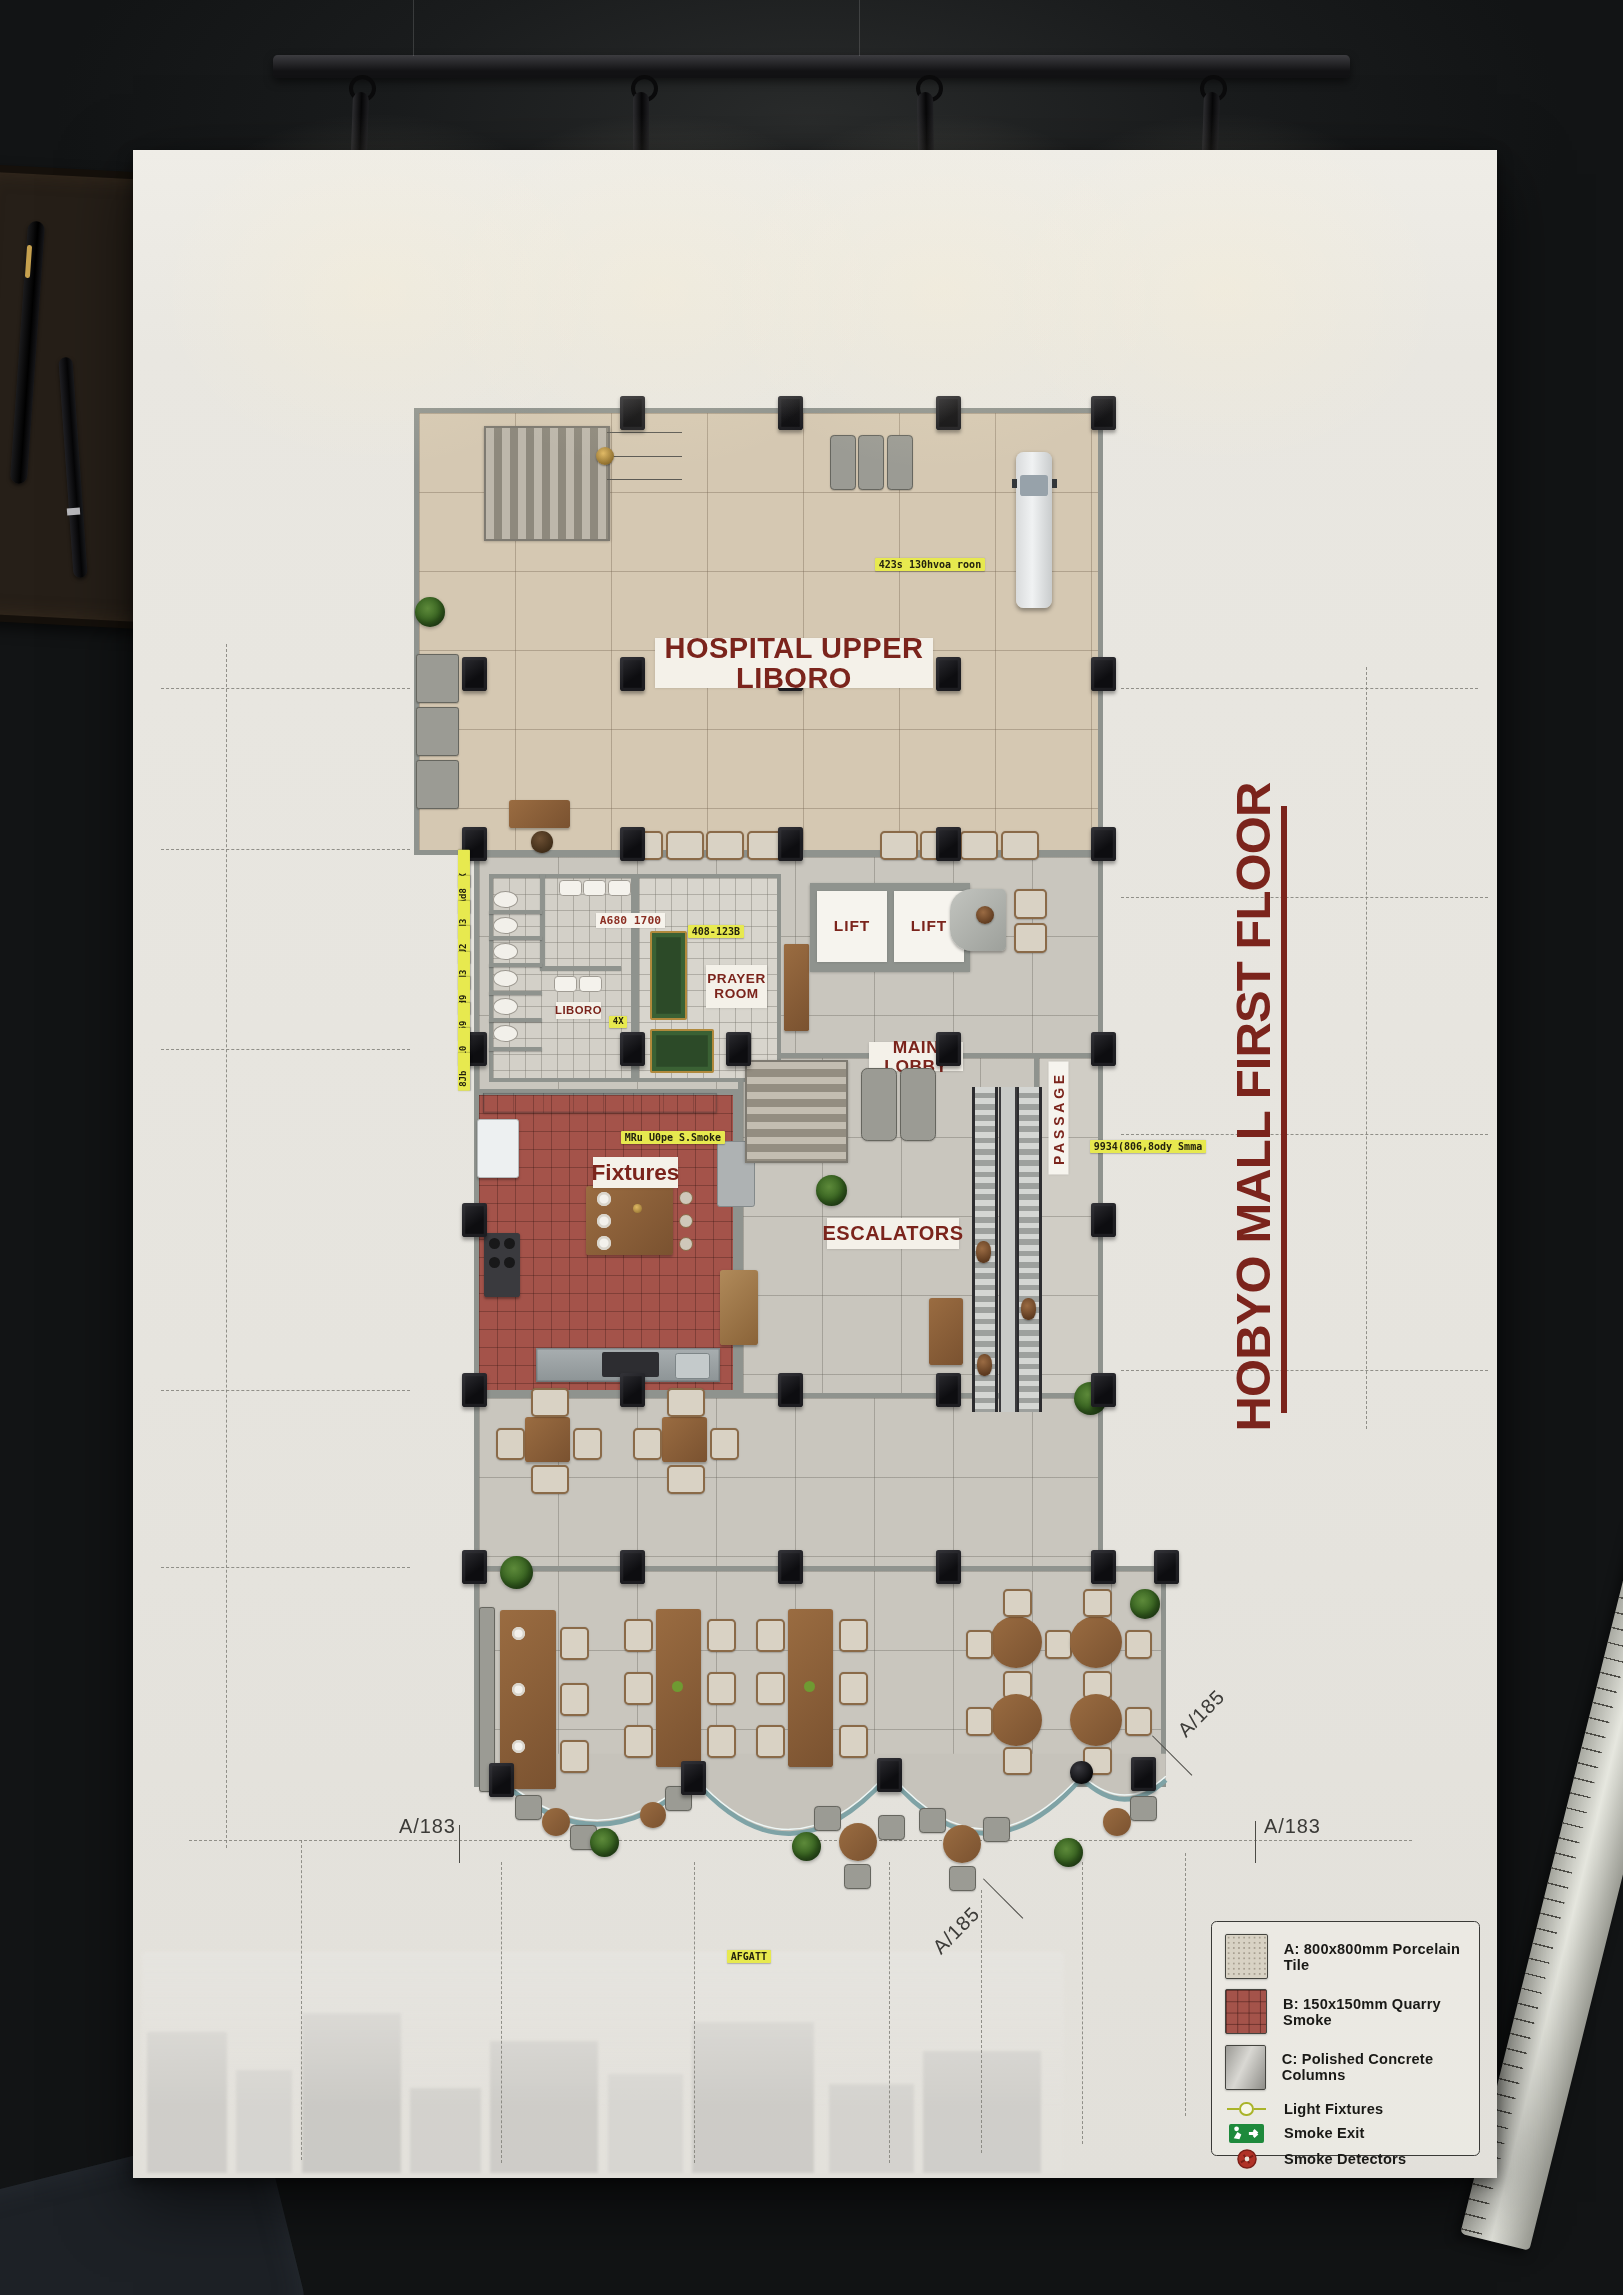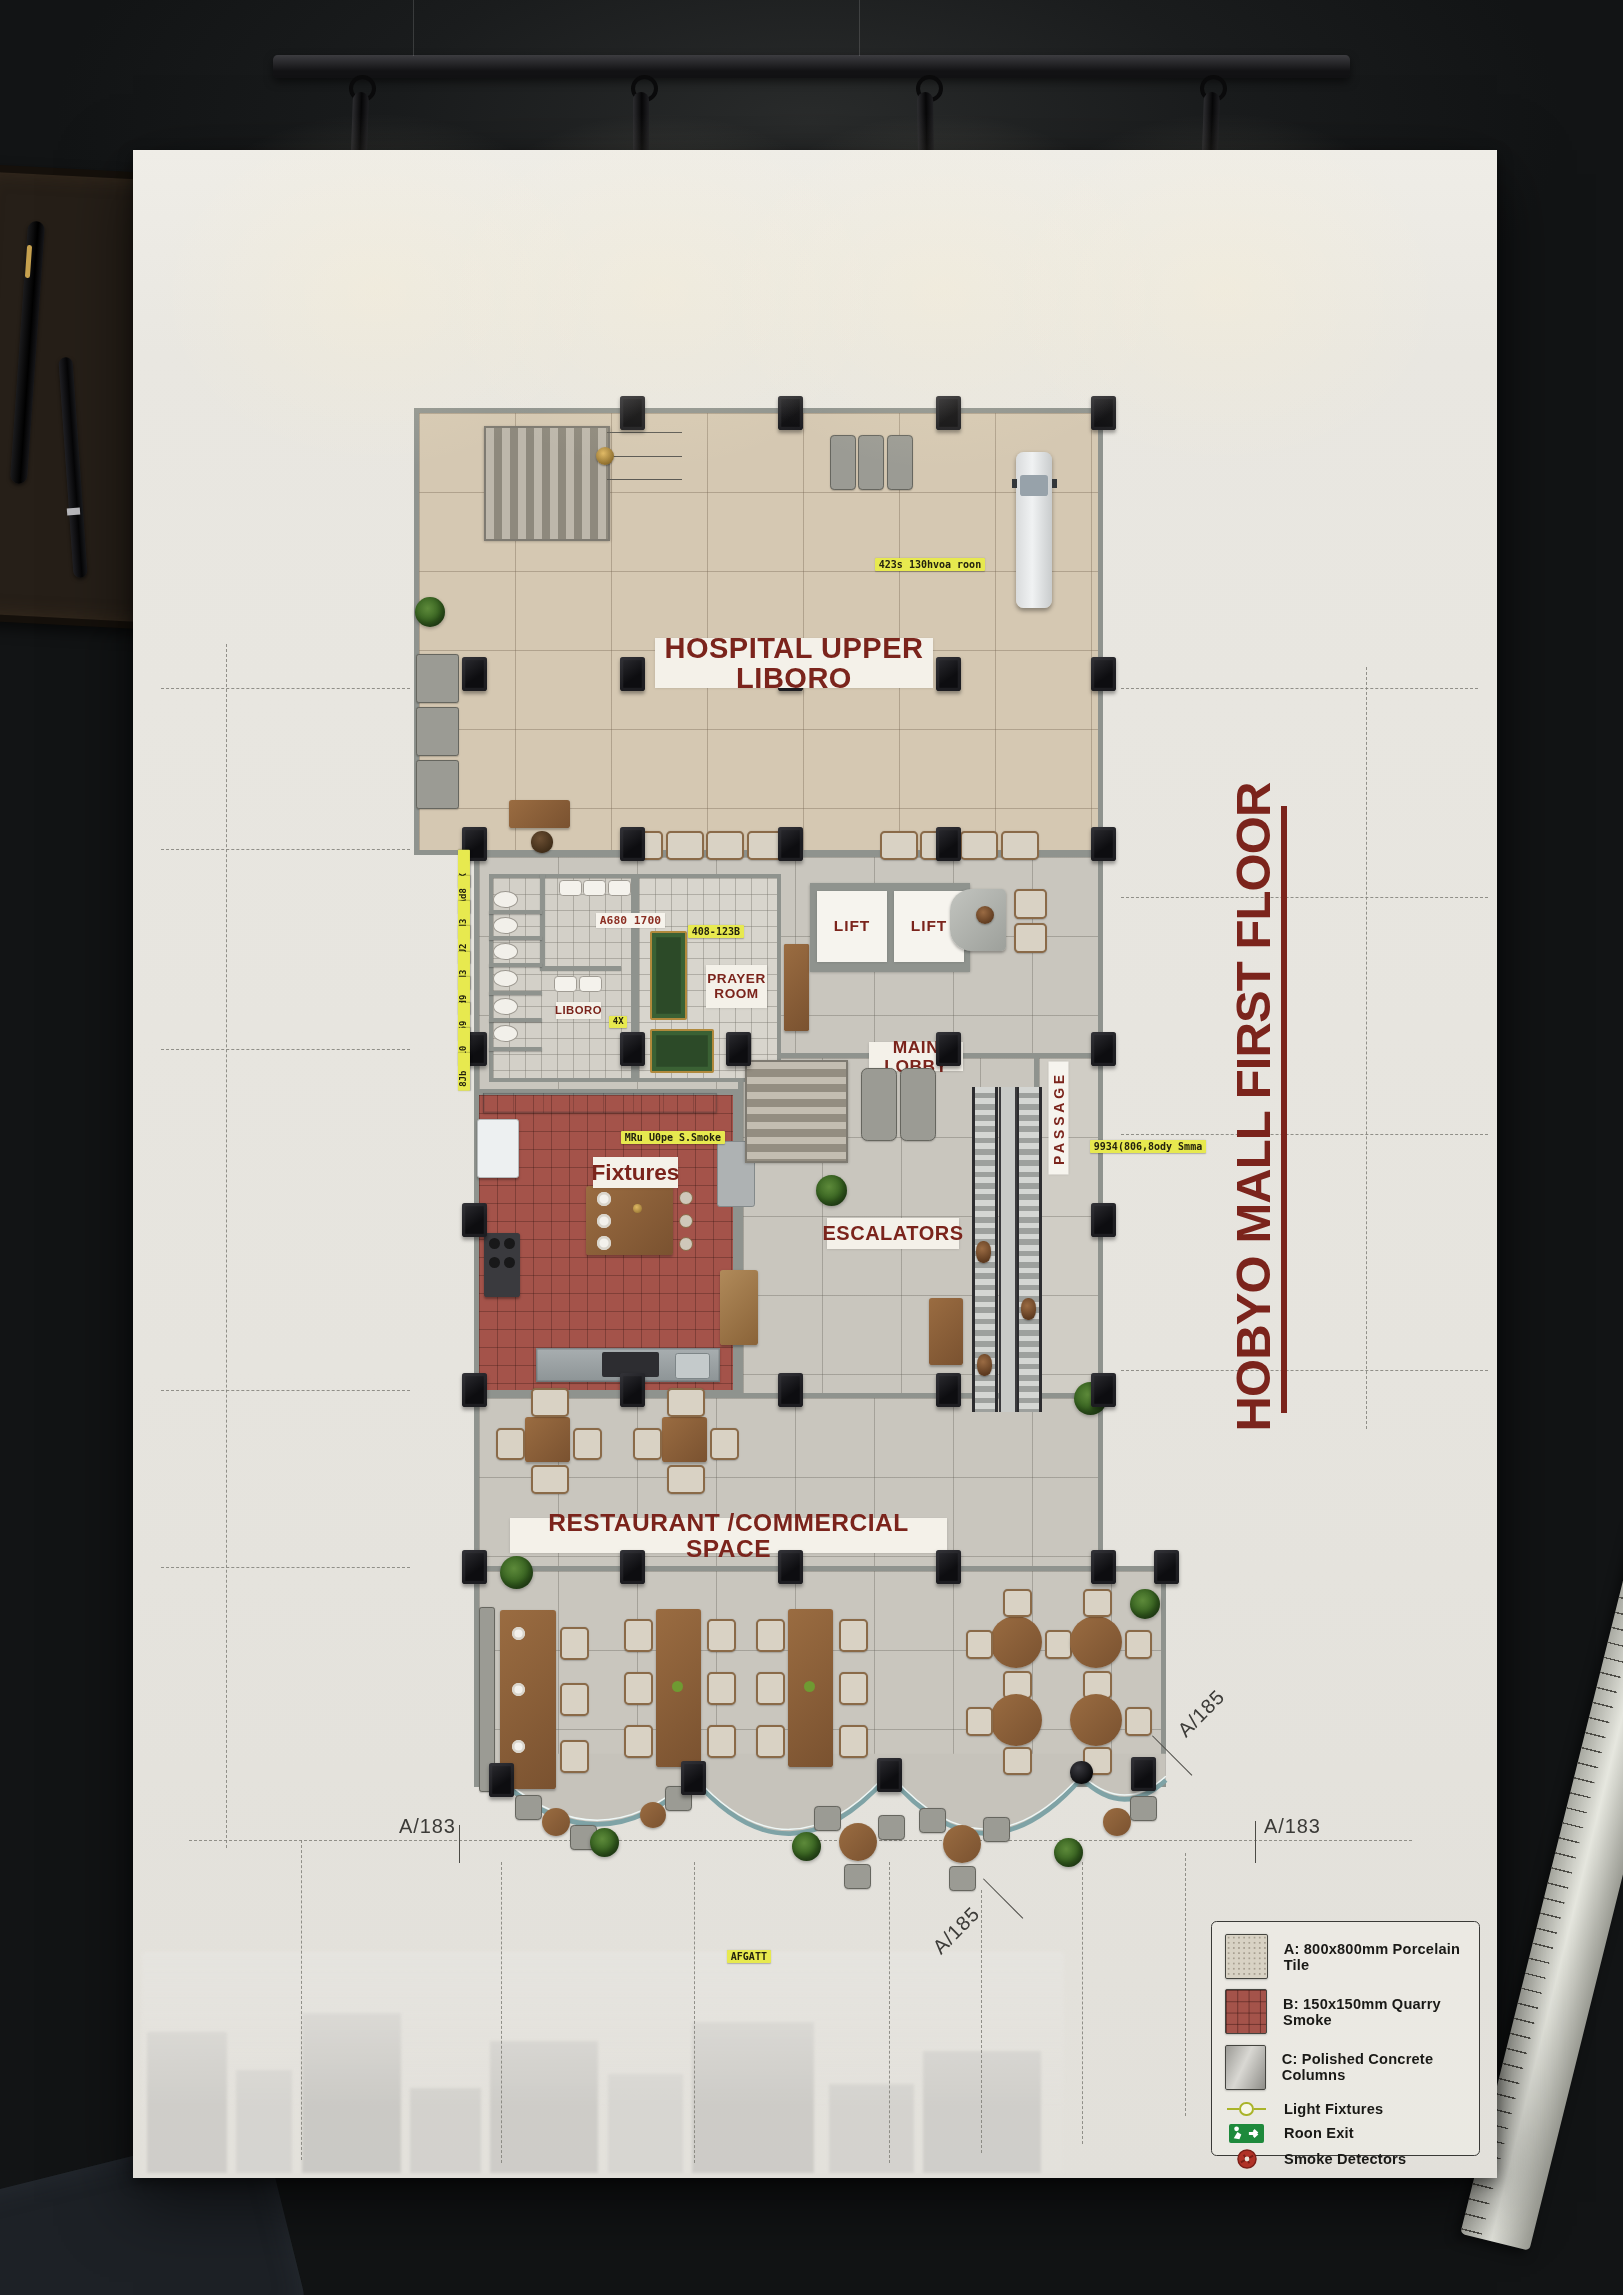--- a/index.html
+++ b/index.html
@@ -283,23 +283,20 @@
     <div class="chair" style="left:398px;top:1315px;"></div>
     <div class="chair" style="left:363px;top:1278px;width:25.4px;height:28px;"></div>
     <div class="chair" style="left:440px;top:1278px;width:25.4px;height:28px;"></div>
     <div class="wood abs" style="left:529px;top:1267px;width:45px;height:45px;"></div>
     <div class="chair" style="left:534px;top:1238px;"></div>
     <div class="chair" style="left:534px;top:1315px;"></div>
     <div class="chair" style="left:500px;top:1278px;width:25.4px;height:28px;"></div>
     <div class="chair" style="left:577px;top:1278px;width:25.4px;height:28px;"></div>
     <div class="plant" style="left:367px;top:1406px;width:33px;height:33px;"></div>
     <div class="plant" style="left:997px;top:1439px;width:30px;height:30px;"></div>
-    <div class="rlabel" style="left:377px;top:1368px;width:437px;height:35px;font-size:24.5px;letter-spacing:0.5px;">
-        <span>RESTAURANT /COMMERCIAL SPACE</span>
-      </div>
 
     <div class="gch" style="left:346px;top:1457px;width:14px;height:183px;border-radius:2.8px;"></div>
     <div class="wood abs" style="left:367px;top:1460px;width:56px;height:179px;"></div>
     <div class="abs" style="left:379px;top:1477px;width:13px;height:13px;border-radius:50%;background:#f3f1ec;box-shadow:inset 0 0 0 2.4px #d9d5cc;"></div>
     <div class="abs" style="left:379px;top:1533px;width:13px;height:13px;border-radius:50%;background:#f3f1ec;box-shadow:inset 0 0 0 2.4px #d9d5cc;"></div>
     <div class="abs" style="left:379px;top:1590px;width:13px;height:13px;border-radius:50%;background:#f3f1ec;box-shadow:inset 0 0 0 2.4px #d9d5cc;"></div>
     <div class="chair" style="left:427px;top:1477px;width:25.4px;height:29px;"></div>
     <div class="chair" style="left:427px;top:1533px;width:25.4px;height:29px;"></div>
     <div class="chair" style="left:427px;top:1590px;width:25.4px;height:29px;"></div>
 
@@ -458,21 +455,21 @@
       </div>
       <div class="legrow" style="margin-bottom:6.6px;">
         <div style="width:43px;display:flex;justify-content:center;">
           <svg width="35" height="19" viewBox="0 0 74 40">
             <rect x="0" y="0" width="74" height="40" rx="4" fill="#1e8a3c"></rect>
             <circle cx="16" cy="10" r="5" fill="#fff"></circle>
             <path d="M10 30 L18 17 L26 22 L22 32 Z" fill="#fff"></path>
             <path d="M42 20 H60 M60 20 L52 13 M60 20 L52 27" stroke="#fff" stroke-width="6" fill="none"></path>
           </svg>
         </div>
-        <div class="legtxt">Roon Exit</div>
+        <div class="legtxt">Smoke Exit</div>
       </div>
       <div class="legrow">
         <div style="width:43px;display:flex;justify-content:center;">
           <svg width="20" height="20" viewBox="0 0 42 42">
             <circle cx="21" cy="21" r="19" fill="#b03227" stroke="#7c1f17" stroke-width="3"></circle>
             <path d="M8 28 L34 14 M14 12 L26 30" stroke="#7c1f17" stroke-width="4"></path>
             <circle cx="21" cy="21" r="5" fill="#e8e4da"></circle>
           </svg>
         </div>
         <div class="legtxt">Smoke Detectors</div>

